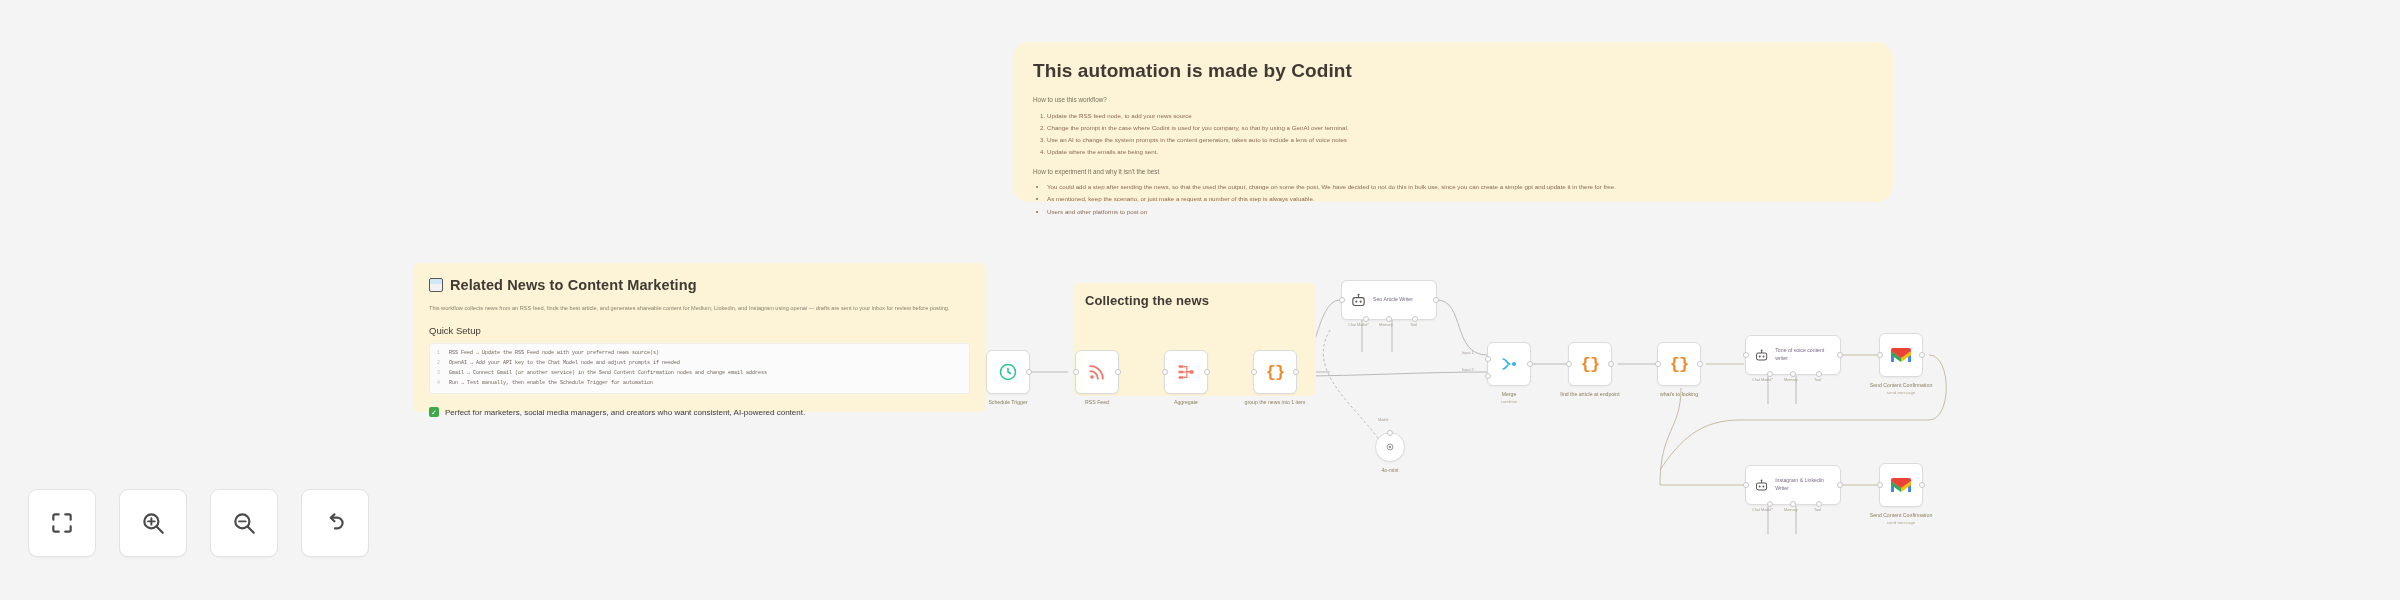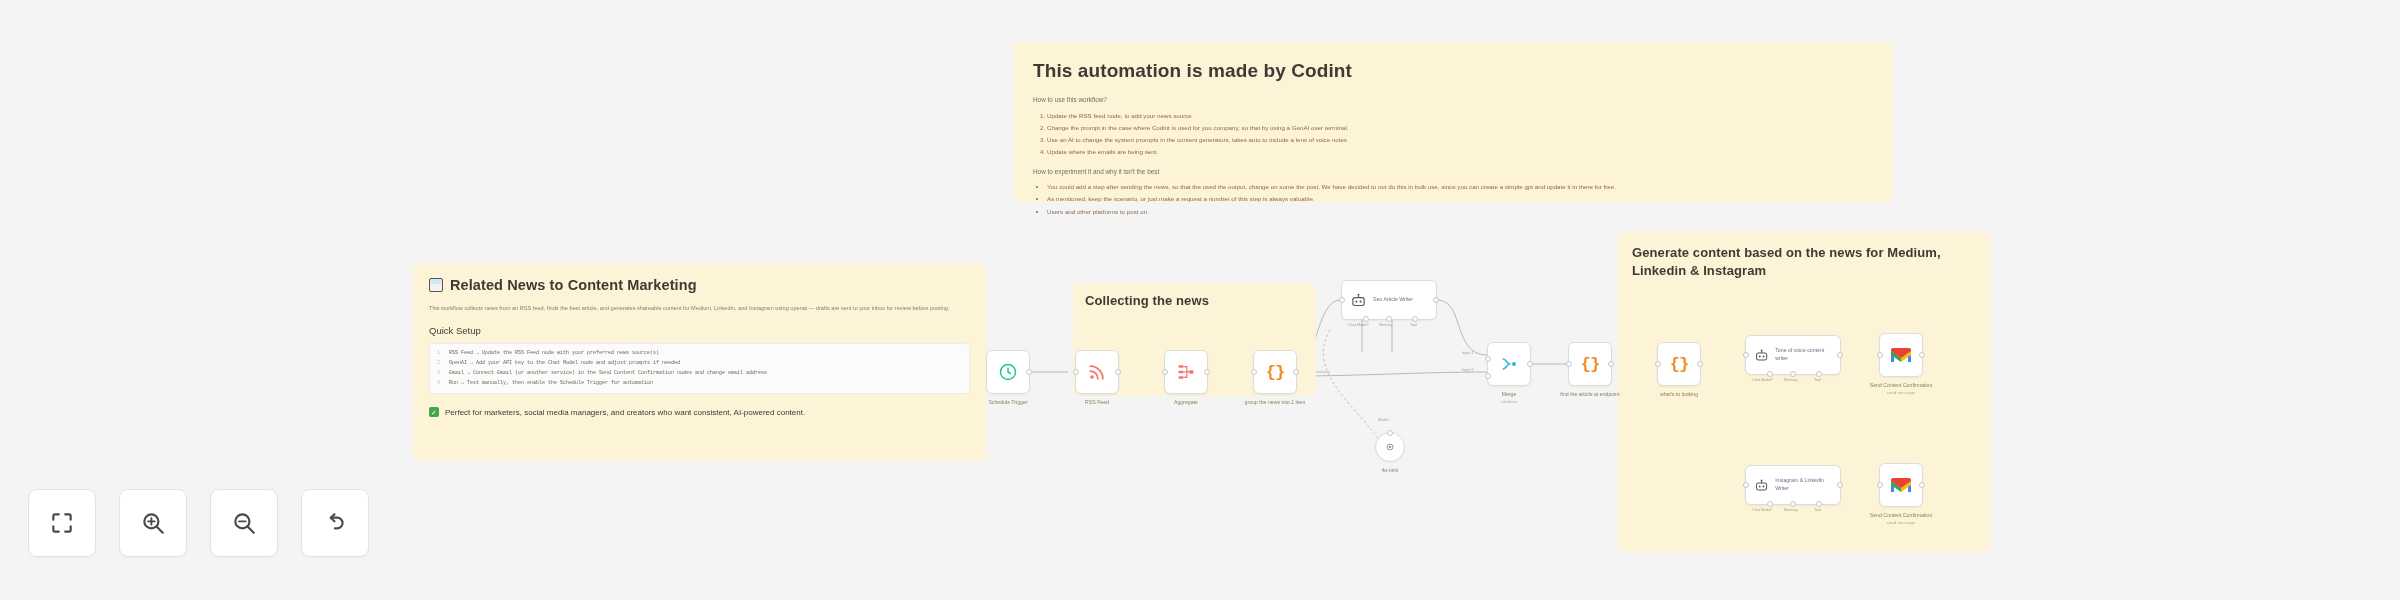--- a/index.html
+++ b/index.html
@@ -20,29 +20,29 @@
     box-sizing:border-box;
     color:#4a4237;
   }
   .sticky-title{
     font-weight:bold;
     color:#3f3a33;
     letter-spacing:.1px;
   }
 
   
-  #note-header{left:1013px;top:42px;width:880px;height:160px;padding:18px 20px;}
+  #note-header{left:1013px;top:42px;width:880px;height:160px;padding:18px 20px;border-radius:16px;}
   #note-header .sticky-title{font-size:19px;margin:0 0 14px 0;}
   #note-header .lead{font-size:6.4px;color:#7a6f5f;margin:0 0 7px 0;}
   #note-header ol,#note-header ul{margin:0 0 10px 0;padding-left:14px;}
   #note-header li{font-size:6.2px;line-height:1.95;color:#8a6a52;}
   #note-header .lead2{font-size:6.4px;color:#7a6f5f;margin:8px 0 6px 0;}
 
   
-  #note-left{left:413px;top:263px;width:573px;height:198px;padding:14px 16px;}
+  #note-left{left:413px;top:263px;width:573px;height:149px;padding:14px 16px;}
   #note-left .sticky-title{font-size:14.5px;display:flex;align-items:center;gap:7px;margin:0 0 10px 0;}
   #note-left .desc{font-size:5.6px;line-height:1.85;color:#8a7f6d;margin:0 0 12px 0;}
   #note-left .qs{font-size:9.5px;font-weight:normal;color:#3f3a33;margin:0 0 7px 0;}
   #note-left .code{
     background:#fbfbfb;border:1px solid #ededed;border-radius:3px;
     padding:5px 7px;margin:0 0 13px 0;
     font-family:"Liberation Mono",monospace;font-size:5px;line-height:1.95;
     color:#6f6456;
     display:flex;gap:9px;
   }
@@ -221,23 +221,20 @@
     <div class="perfect">
       <span class="check-badge">✓</span>
       <span>Perfect for marketers, social media managers, and creators who want consistent, AI-powered content.</span>
     </div>
   </div>
 
   <div class="sticky" id="note-collect">
     <div class="sticky-title">Collecting the news</div>
   </div>
 
-  <div class="sticky" id="note-generate">
-    <div class="sticky-title">Generate content based on the news for Medium, Linkedin &amp; Instagram</div>
-  </div>
 
   <div class="node trigger" style="left:986px;top:350px;">
     <svg class="ico" width="20" height="20" viewBox="0 0 24 24">
       <circle cx="12" cy="12" r="9" fill="none" stroke="#28c397" stroke-width="1.8"></circle>
       <path d="M12 7.5V12l3 1.8" fill="none" stroke="#28c397" stroke-width="1.8" stroke-linecap="round"></path>
     </svg>
     <span class="port r"></span>
     <span class="node-label">Schedule Trigger</span>
   </div>
 

